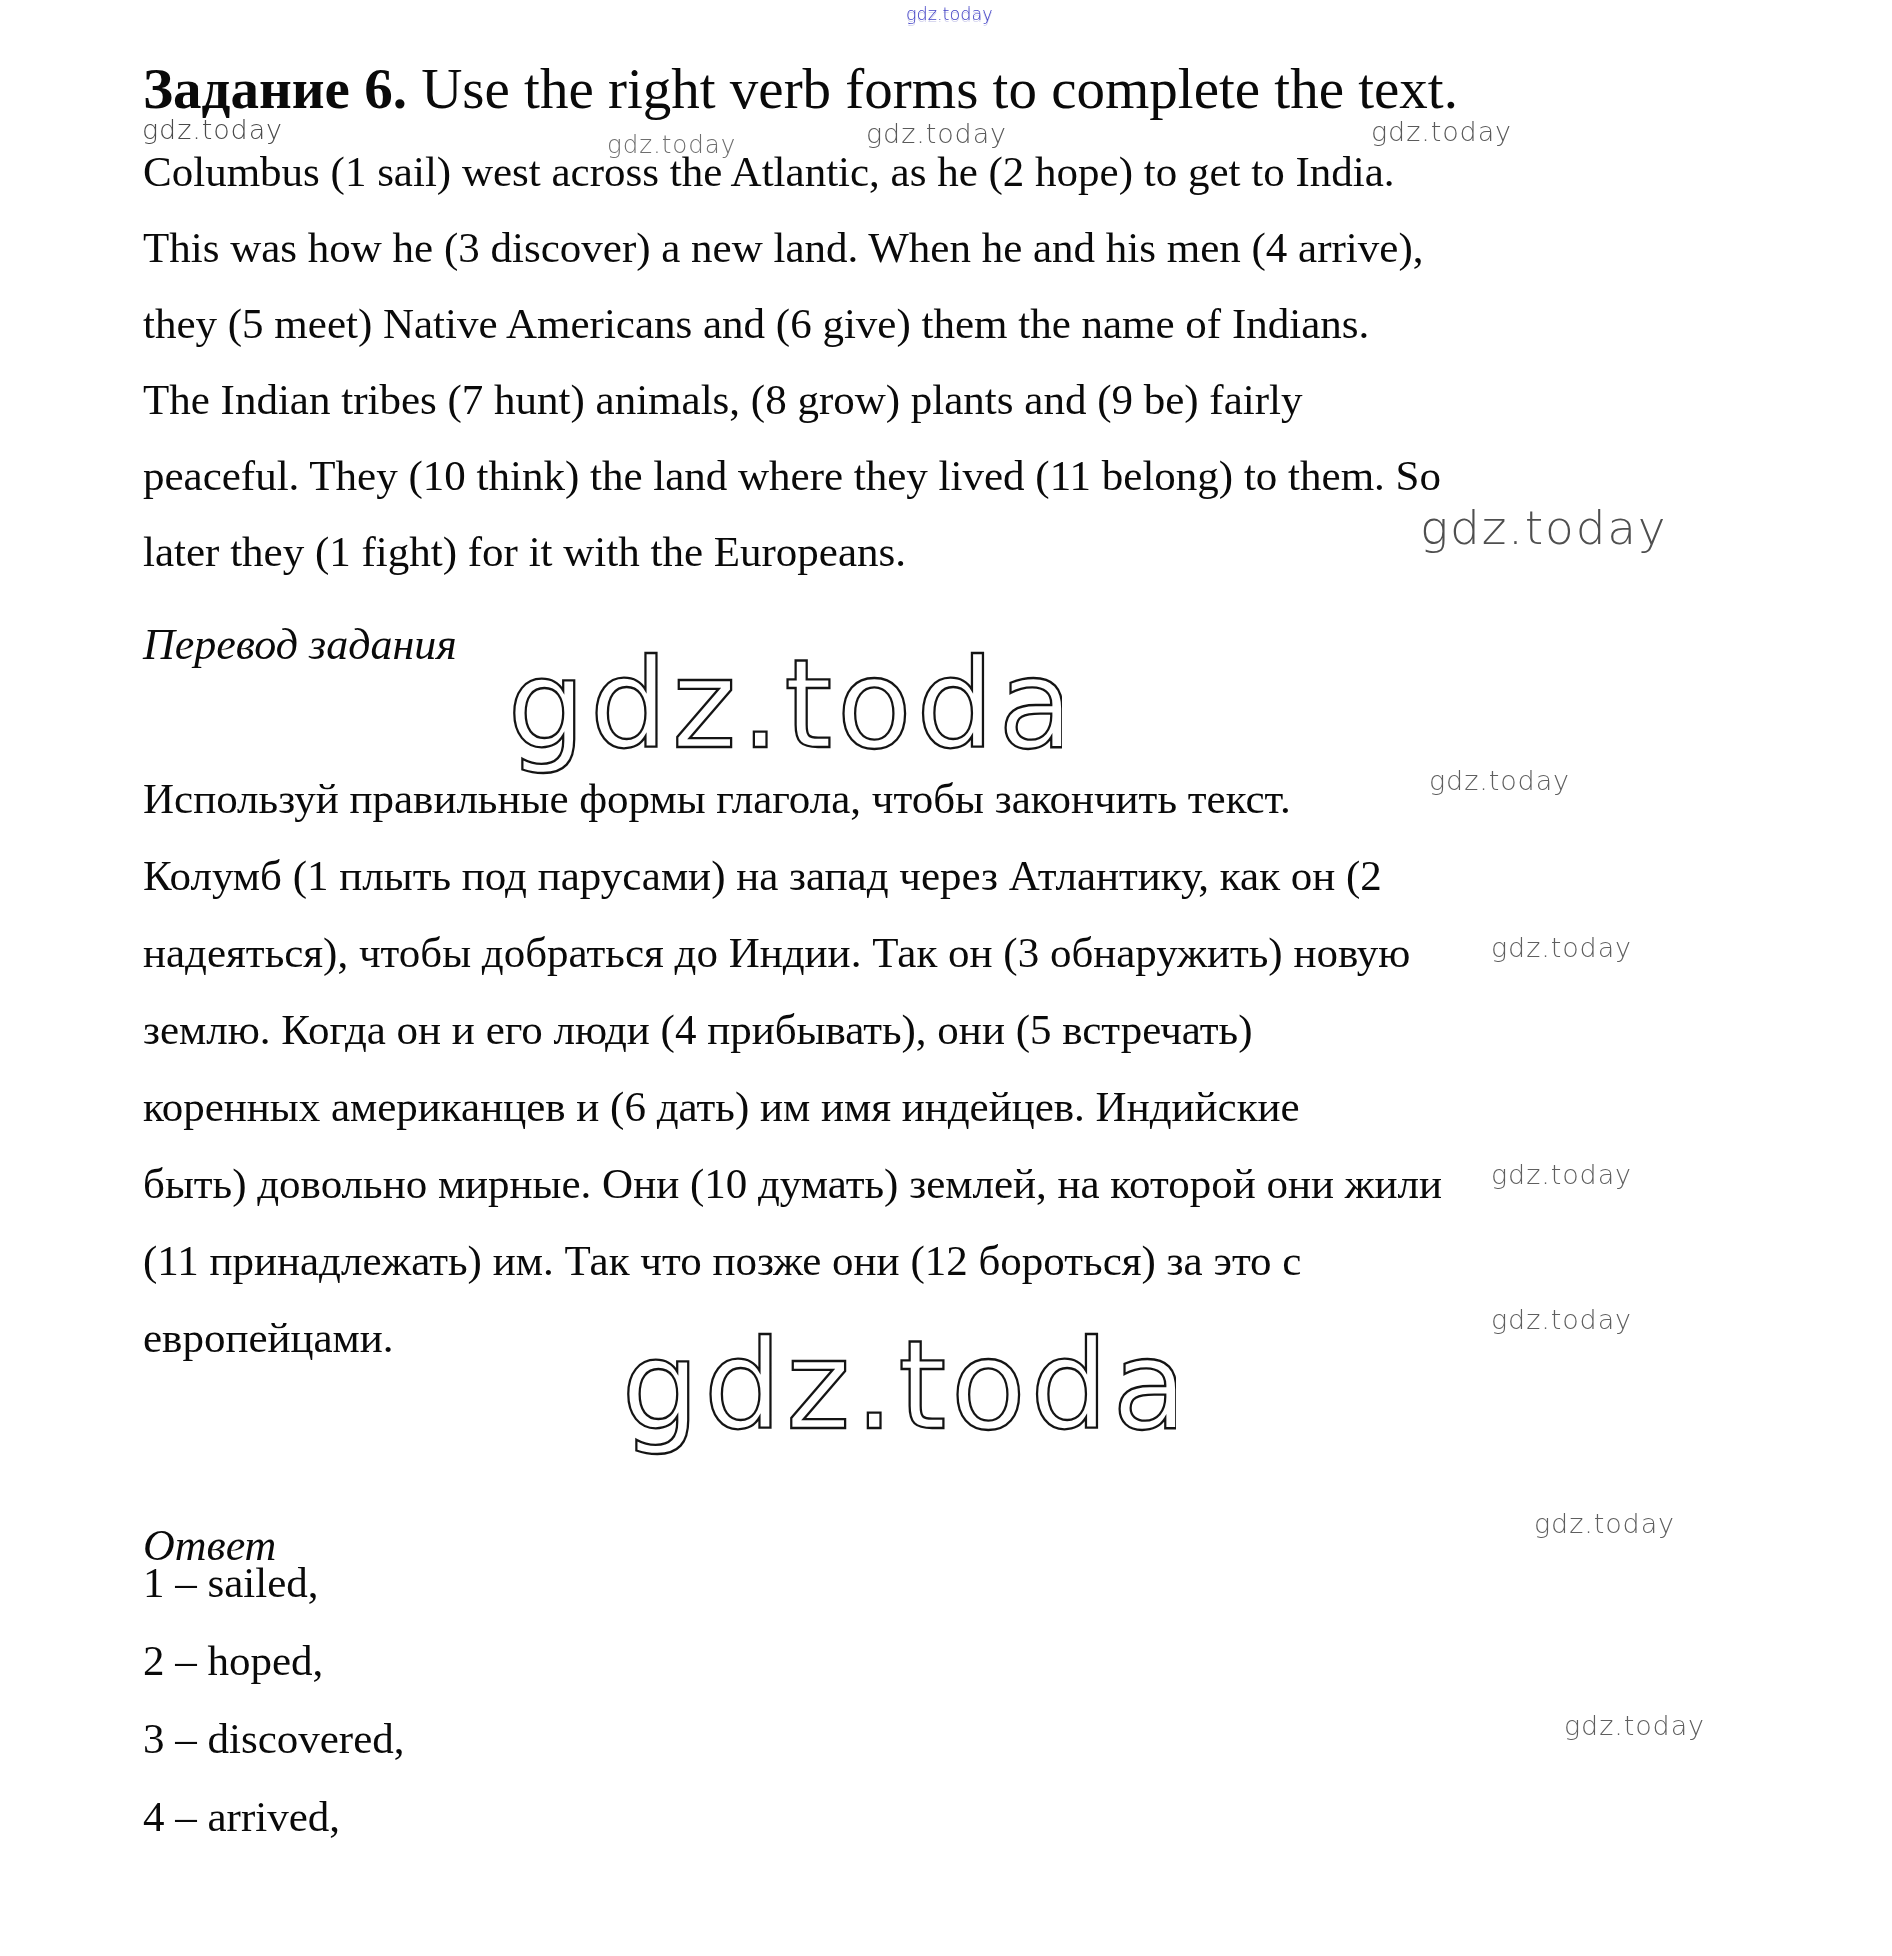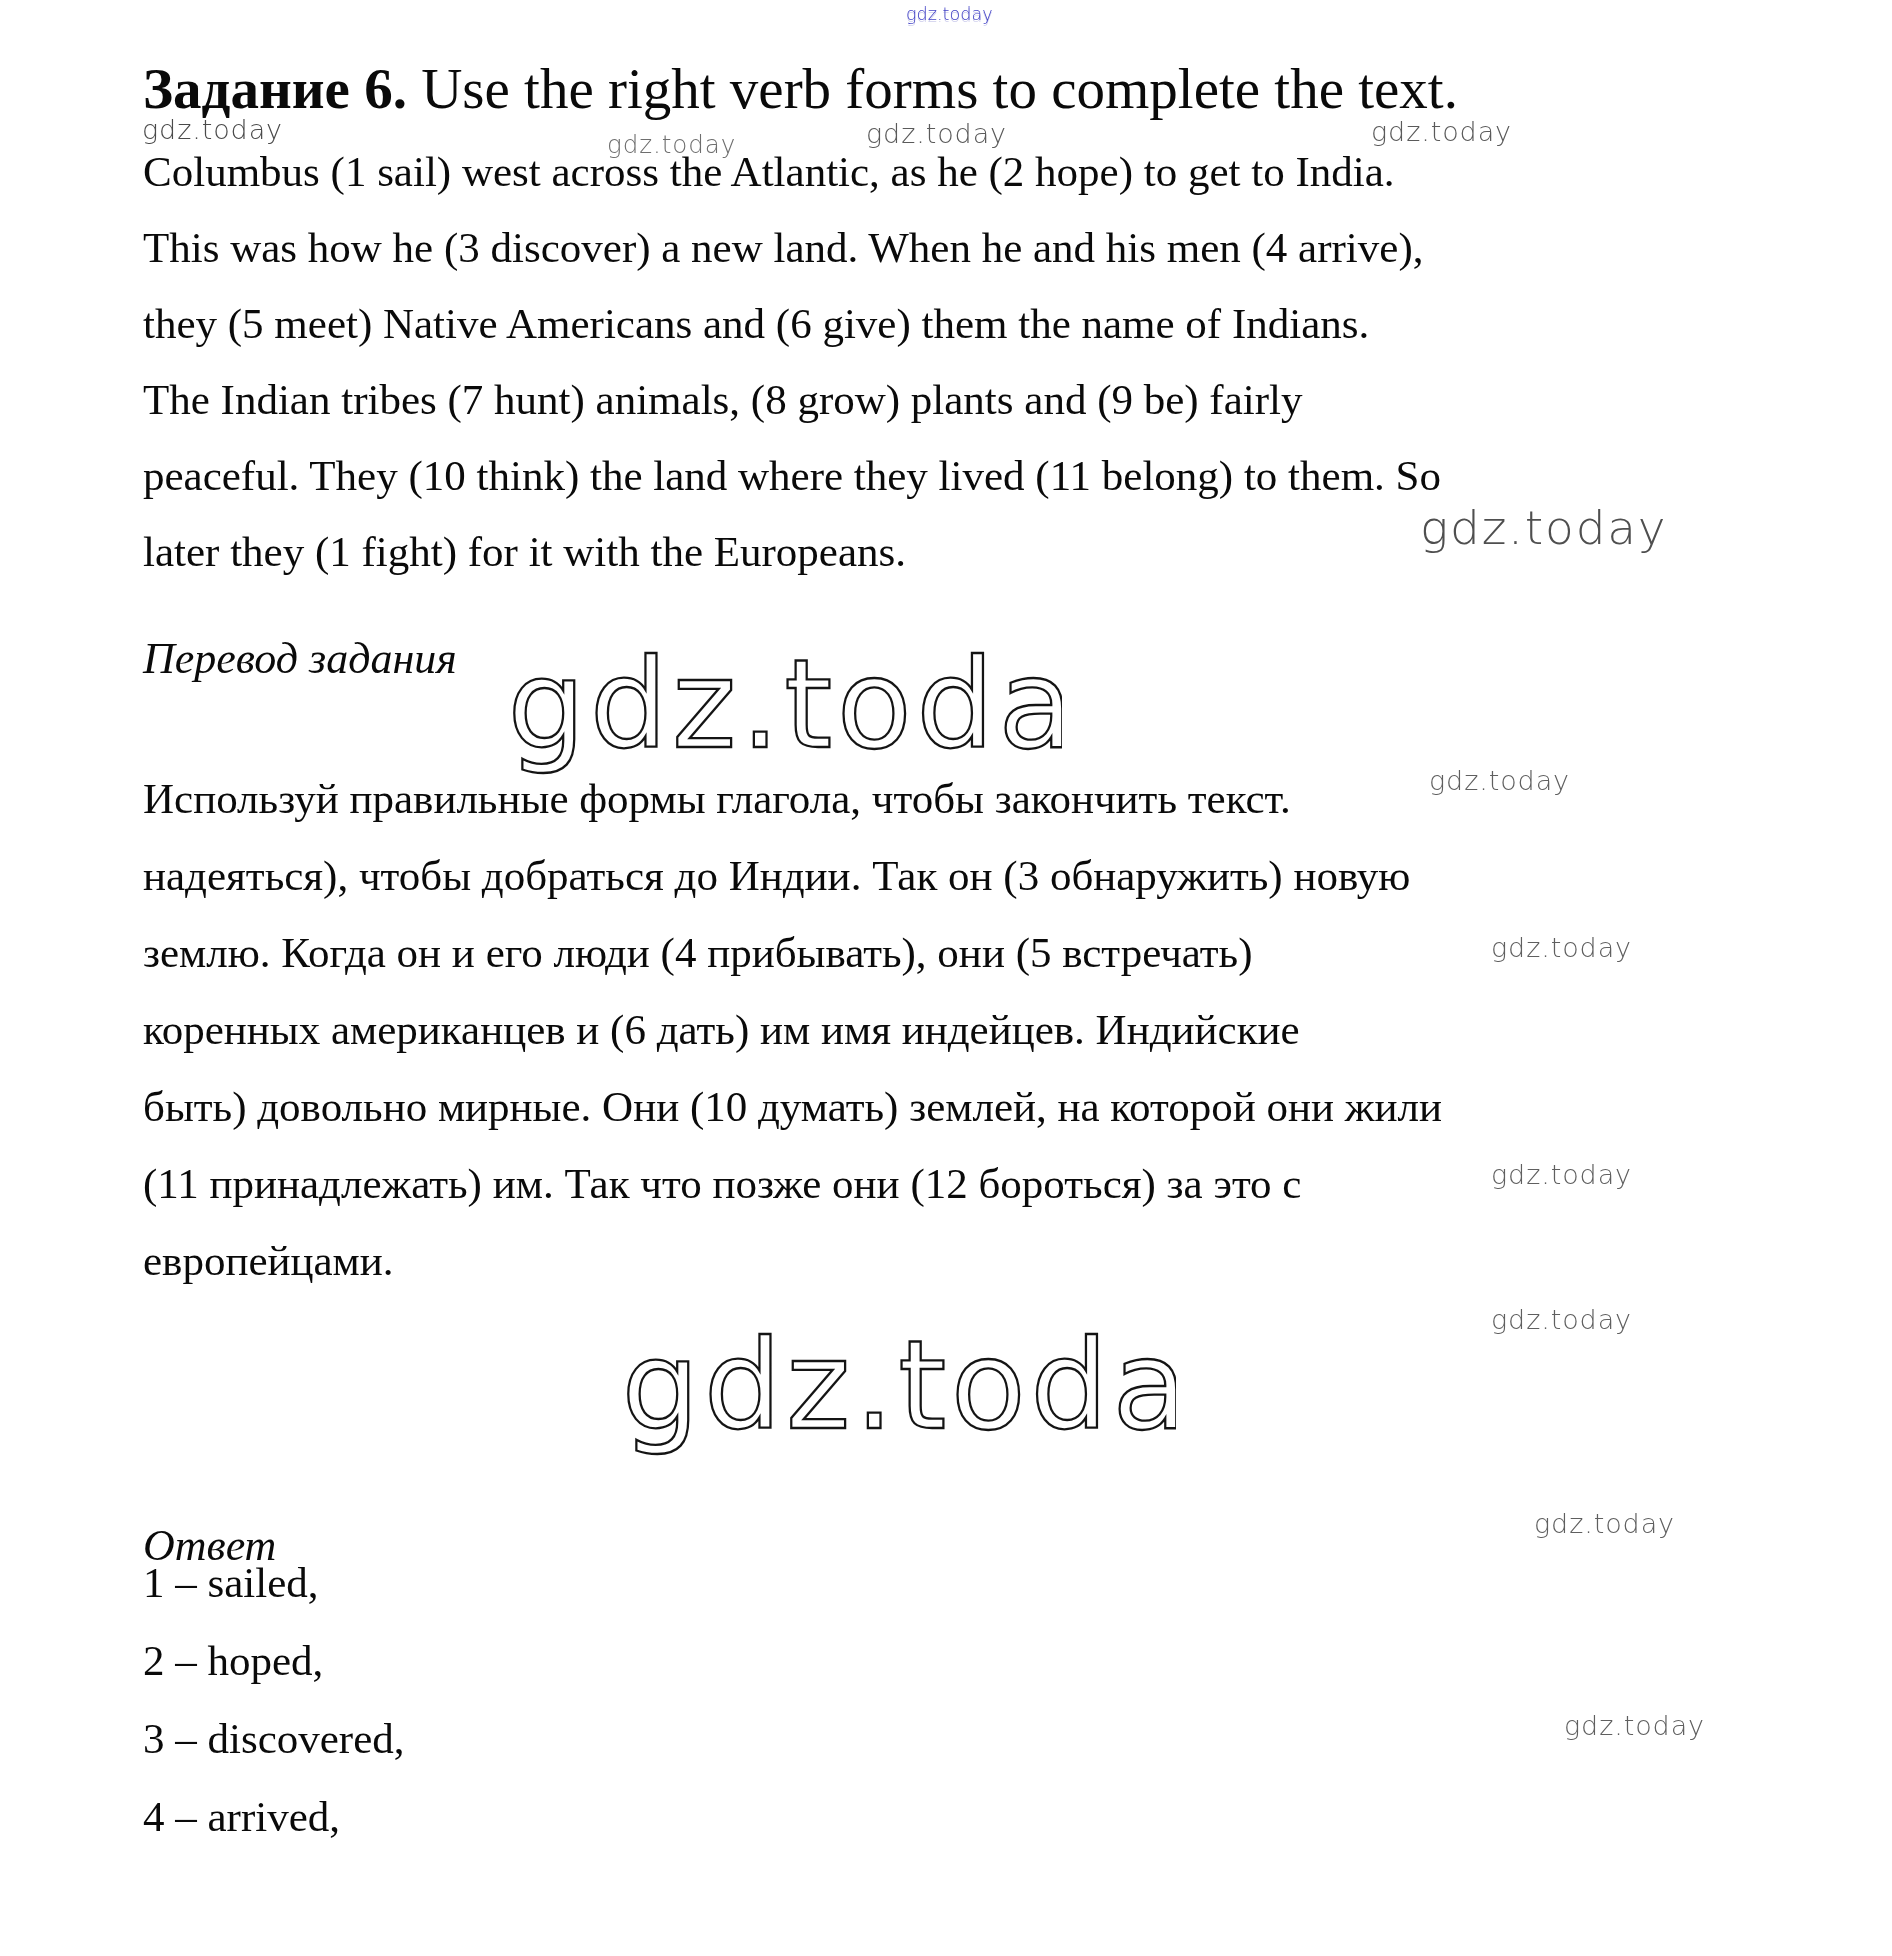--- a/index.html
+++ b/index.html
@@ -11,21 +11,21 @@
     overflow: hidden;
     font-family: "Liberation Serif", "DejaVu Serif", serif;
     color: #0a0a0a;
   }
   
   .textblock { position: absolute; left: 143px; white-space: nowrap; }
   .title-block   { top: 51px;   font-size: 57px; line-height: 76px; }
   .title-bold    { font-weight: bold; }
   .para-en       { top: 134px;  font-size: 43px; line-height: 76px; }
   .heading-italic{ font-style: italic; font-size: 44px; line-height: 76px; }
-  .h-translation { top: 621px; }
+  .h-translation { top: 607px; }
   .h-answer      { top: 1508px; }
   .para-ru       { top: 760px;  font-size: 43px; line-height: 77px; }
   .para-ans      { top: 1544px; font-size: 43px; line-height: 78px; }
   .line { display: block; }
   
   .wm {
     position: absolute;
     font-family: "DejaVu Sans", sans-serif;
     font-weight: 200;
     letter-spacing: 0.9px;
@@ -73,20 +73,21 @@
     <span class="line">they (5 meet) Native Americans and (6 give) them the name of Indians.</span>
     <span class="line">The Indian tribes (7 hunt) animals, (8 grow) plants and (9 be) fairly</span>
     <span class="line">peaceful. They (10 think) the land where they lived (11 belong) to them. So</span>
     <span class="line">later they (1 fight) for it with the Europeans.</span>
   </div>
 
   <div class="textblock heading-italic h-translation">Перевод задания</div>
 
   <div class="textblock para-ru">
     <span class="line">Используй правильные формы глагола, чтобы закончить текст.</span>
+    <span class="line">Колумб (1 плыть под парусами) на запад через Атлантику, как он (2</span>
     <span class="line">надеяться), чтобы добраться до Индии. Так он (3 обнаружить) новую</span>
     <span class="line">землю. Когда он и его люди (4 прибывать), они (5 встречать)</span>
     <span class="line">коренных американцев и (6 дать) им имя индейцев. Индийские</span>
     <span class="line">быть) довольно мирные. Они (10 думать) землей, на которой они жили</span>
     <span class="line">(11 принадлежать) им. Так что позже они (12 бороться) за это с</span>
     <span class="line">европейцами.</span>
   </div>
 
   <div class="textblock heading-italic h-answer">Ответ</div>
 

